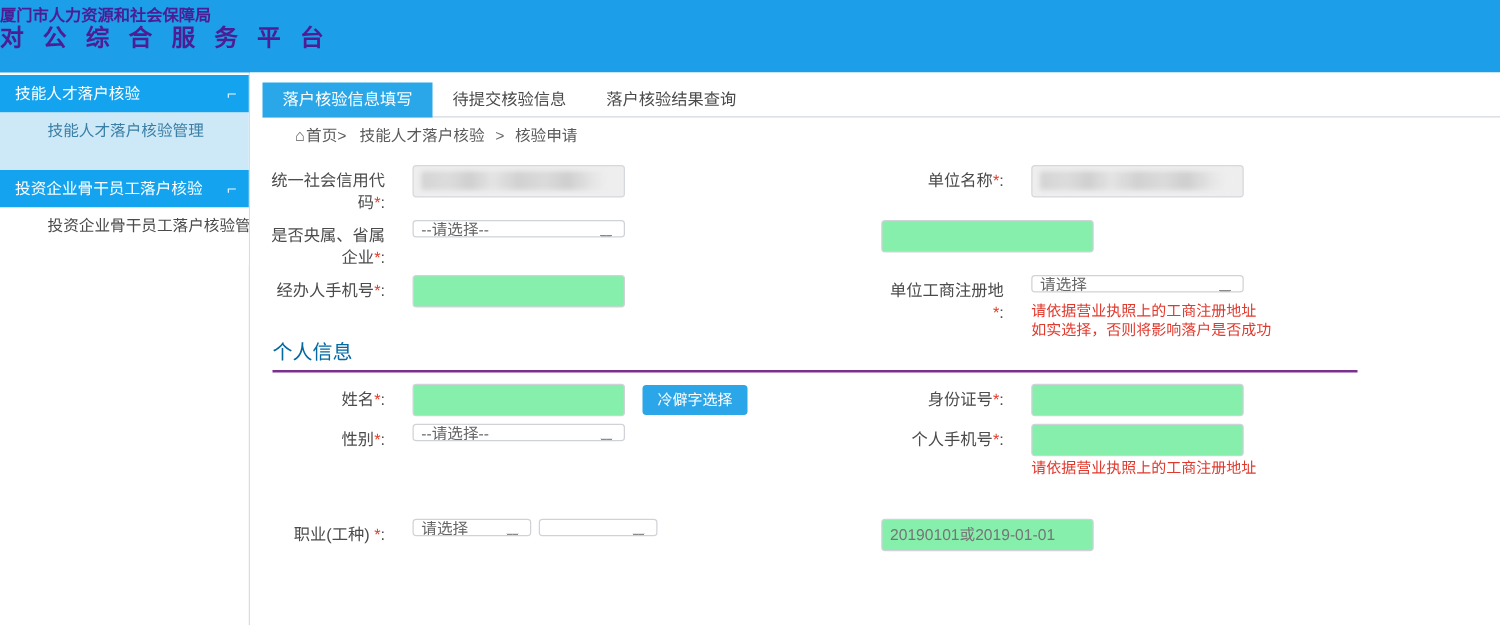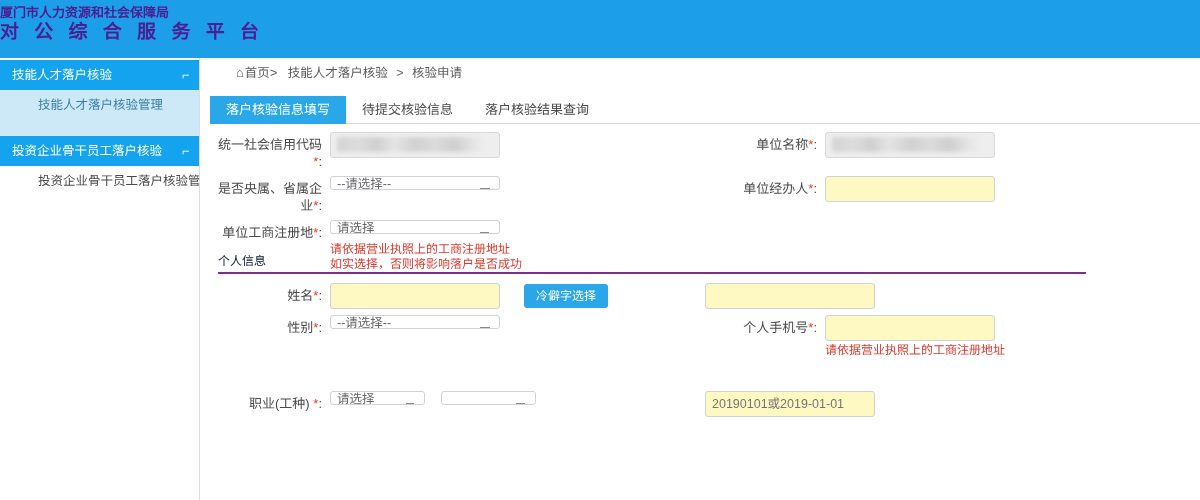--- a/index.html
+++ b/index.html
@@ -152,36 +152,36 @@
     padding-bottom: 6px;
   }
   .col .field-label {
     width: 120px;
     flex: 0 0 120px;
     text-align: right;
     font-size: 13px;
     color: #4b4b4b;
     line-height: 17px;
     padding-top: 4px;
-    padding-right: 8px;
+    padding-right: 22px;
     white-space: pre-line;
   }
   .req { color: #e23c29; }
   .col .field-control {
     flex: 1 1 auto;
     position: relative;
     min-width: 0;
   }
 
   .txt {
     width: 170px;
     height: 26px;
     border: 1px solid #cfd3d8;
     border-radius: 3px;
-    background: #fef9c3;
+    background: #86efac;
     font-size: 12.5px;
     color: #555;
     padding: 0 6px;
     outline: none;
     vertical-align: middle;
   }
   .txt.disabled {
     background: #eeeeee;
     border-color: #d5d8dc;
     color: transparent;
@@ -237,22 +237,22 @@
     top: 20px;
     width: 210px;
   }
 
   
   #section-personal {
     margin-top: 4px;
     padding-left: 8px;
   }
   #section-personal .sec-title {
-    color: #0f172a;
-    font-size: 12px;
+    color: #0369a1;
+    font-size: 16px;
     padding-left: 0px;
     margin-bottom: 4px;
   }
   #section-personal .sec-rule {
     height: 2px;
     background: #7b2f8e;
     width: 868px;
     margin-bottom: 9px;
   }
 
@@ -272,21 +272,21 @@
     vertical-align: middle;
     filter: blur(.3px);
   }
 
   .multi-hint {
     color: #e03a2f;
     font-size: 12px;
     line-height: 16px;
     white-space: pre-line;
   }
-  .inline-group { display: flex; align-items: center; gap: 16px; }
+  .inline-group { display: flex; align-items: center; gap: 6px; }
 </style>
 </head>
 <body>
 
 <div id="app-header">
   <div id="brand">
     <span class="brand-line1">厦门市人力资源和社会保障局</span>
     <span class="brand-line2">对 公 综 合 服 务 平 台</span>
   </div>
 </div>
@@ -308,40 +308,40 @@
       <span class="caret">⌐</span>
     </div>
     <div class="menu-item">
       <span>投资企业骨干员工落户核验管理</span>
     </div>
 
   </nav>
 
   <section id="main">
 
+    <div id="tabs">
+      <div class="tab active">
+        <span>落户核验信息填写</span>
+      </div>
+      <div class="tab">
+        <span>待提交核验信息</span>
+      </div>
+      <div class="tab">
+        <span>落户核验结果查询</span>
+      </div>
+    </div>
+
     <div id="breadcrumb">
       <span class="home-icon">⌂</span><span>首页</span><span>&gt;</span>
       <span class="sep-space">&nbsp;</span>
       <span>技能人才落户核验</span>
       <span class="sep">&gt;</span>
       <span>核验申请</span>
     </div>
 
-    <div id="tabs">
-      <div class="tab active">
-        <span>落户核验信息填写</span>
-      </div>
-      <div class="tab">
-        <span>待提交核验信息</span>
-      </div>
-      <div class="tab">
-        <span>落户核验结果查询</span>
-      </div>
-    </div>
-
     <div id="form-area">
 
       <div class="form-row">
         <div class="col">
           <div class="field-label"><span>统一社会信用代码</span><span class="req">*</span>:</div>
           <div class="field-control">
             <input class="txt disabled" type="text" readonly="" value="" style="">
             <span class="blurred-value"></span>
           </div>
         </div>
@@ -357,28 +357,33 @@
       <div class="form-row">
         <div class="col">
           <div class="field-label"><span>是否央属、省属企业</span><span class="req">*</span>:</div>
           <div class="field-control">
             <select class="sel">
               <option>--请选择--</option>
             </select>
           </div>
         </div>
         <div class="col">
-          <div class="field-label"><span>单位经办人</span><span class="req">*</span>:</div>
           <div class="field-control">
             <input class="txt" type="text" value="" style="">
           </div>
         </div>
       </div>
 
       <div class="form-row">
+        <div class="col">
+          <div class="field-label"><span>经办人手机号</span><span class="req">*</span>:</div>
+          <div class="field-control">
+            <input class="txt" type="text" value="" style="">
+          </div>
+        </div>
         <div class="col">
           <div class="field-label"><span>单位工商注册地</span><span class="req">*</span>:</div>
           <div class="field-control">
             <select class="sel">
               <option>请选择</option>
             </select>
             <div class="hint-red overlap">请依据营业执照上的工商注册地址
 如实选择，否则将影响落户是否成功</div>
           </div>
         </div>
@@ -391,20 +396,21 @@
 
       <div class="form-row">
         <div class="col">
           <div class="field-label"><span>姓名</span><span class="req">*</span>:</div>
           <div class="field-control inline-group">
             <input class="txt" type="text" value="" style="">
             <button class="btn-blue">冷僻字选择</button>
           </div>
         </div>
         <div class="col">
+          <div class="field-label"><span>身份证号</span><span class="req">*</span>:</div>
           <div class="field-control">
             <input class="txt" type="text" value="" style="">
           </div>
         </div>
       </div>
 
       <div class="form-row">
         <div class="col">
           <div class="field-label"><span>性别</span><span class="req">*</span>:</div>
           <div class="field-control">

